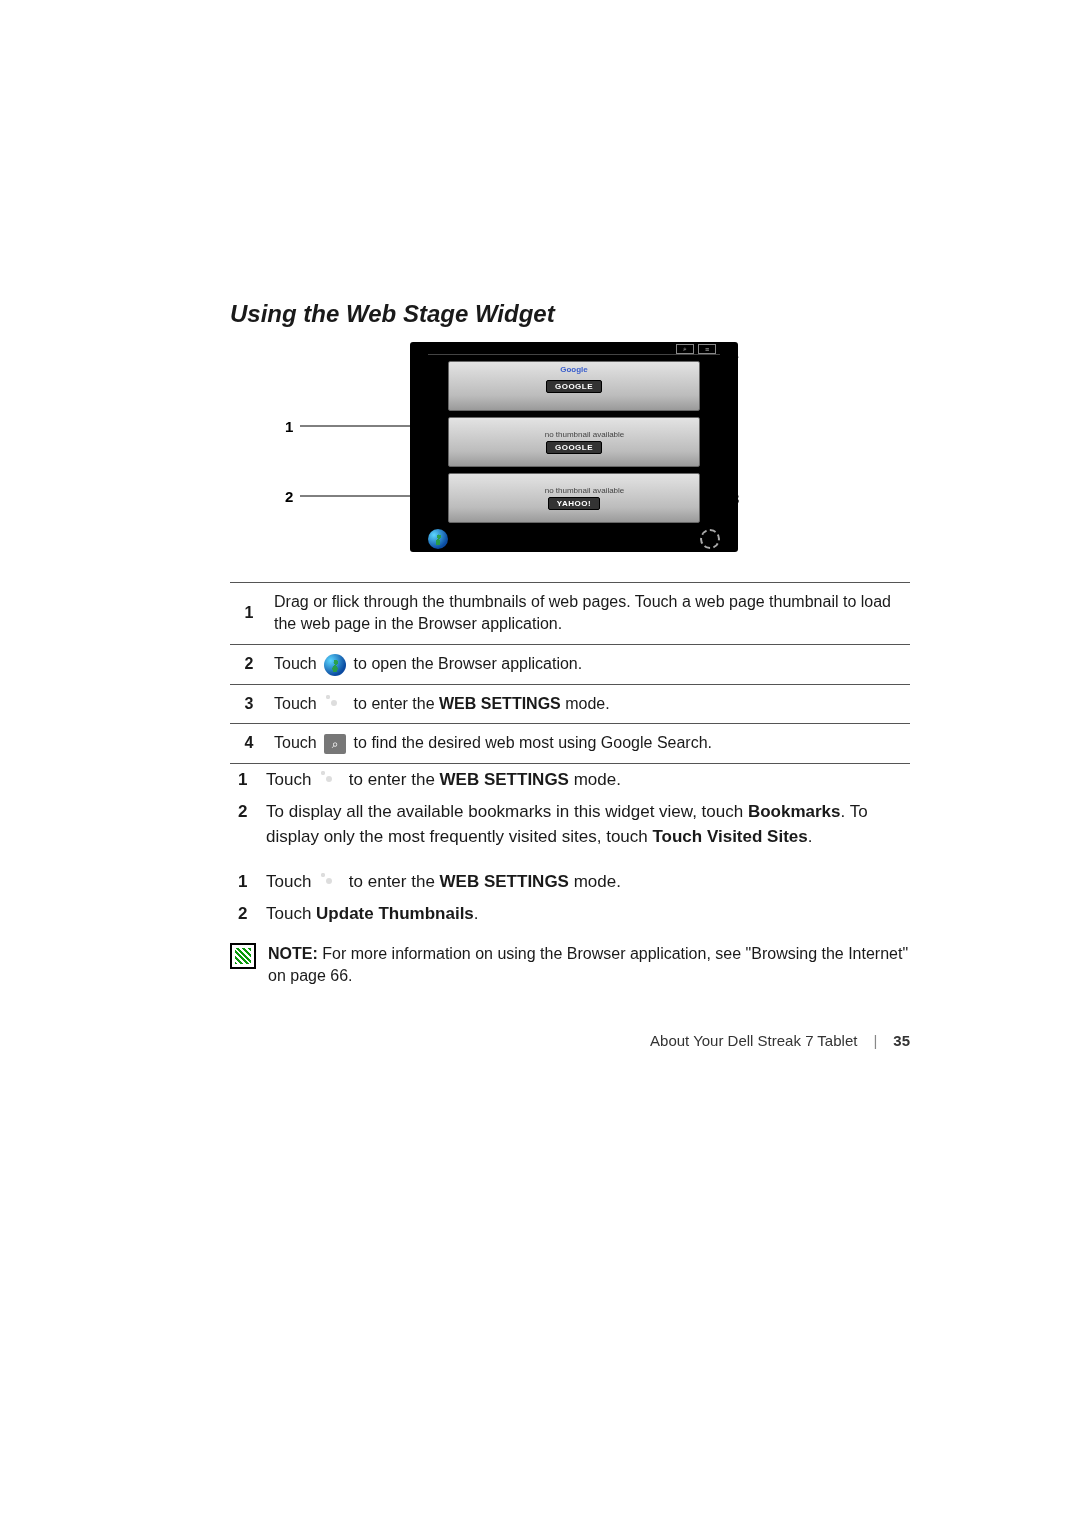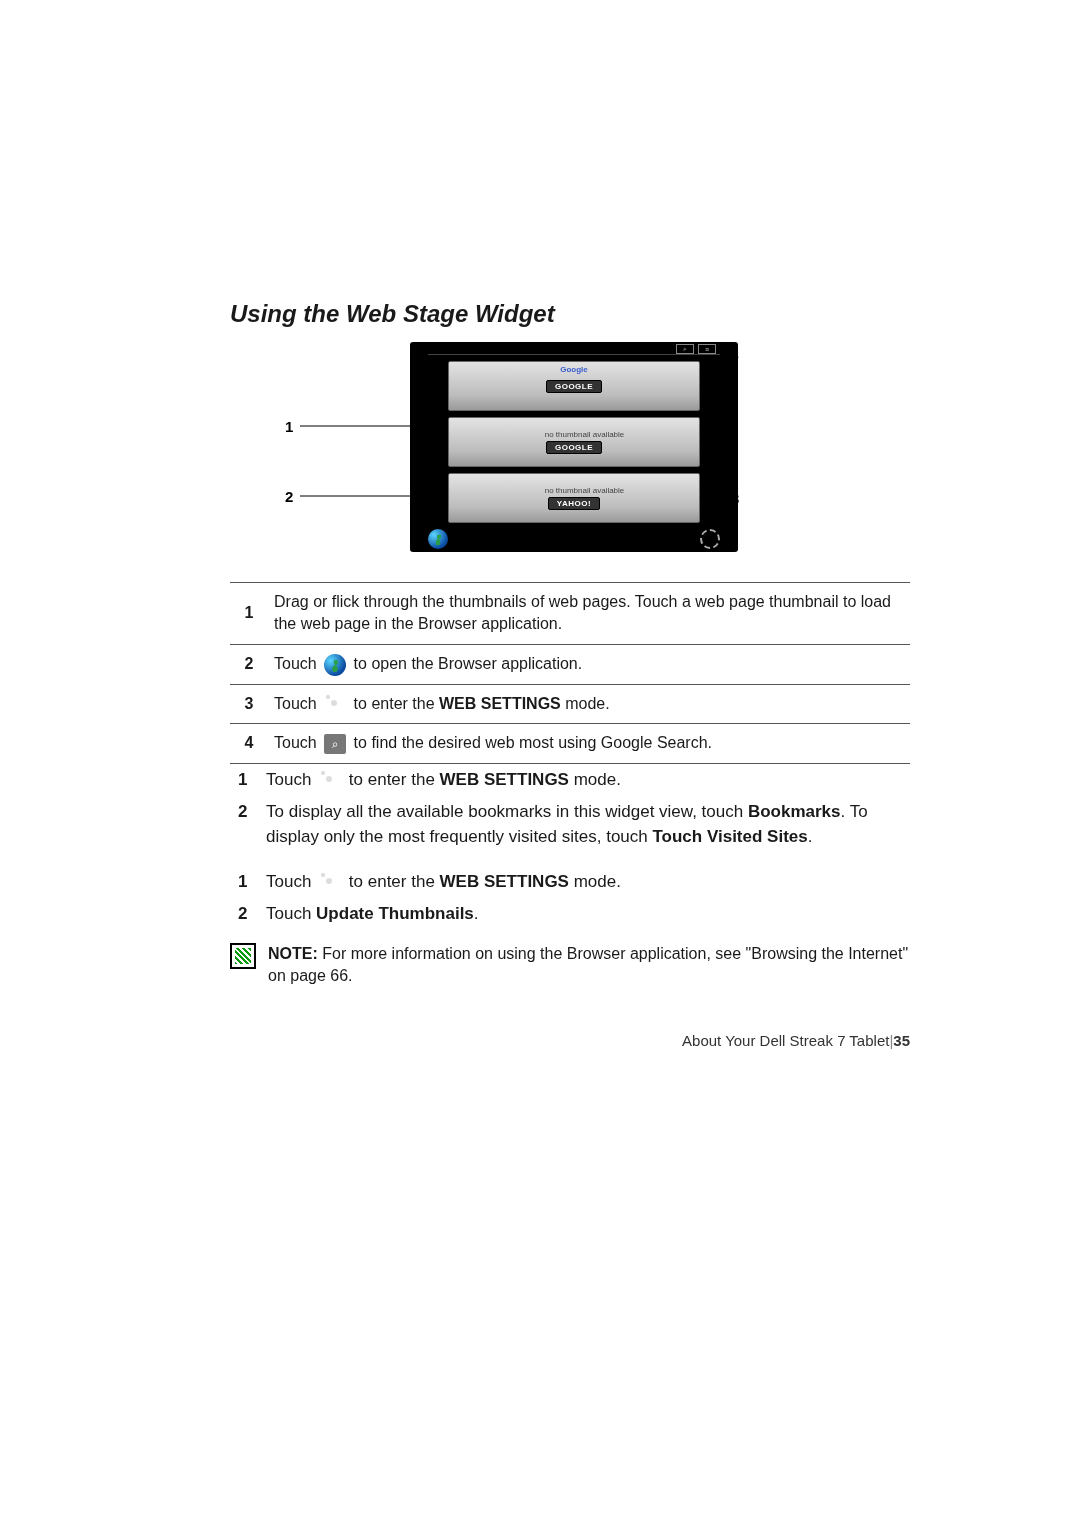--- a/index.html
+++ b/index.html
@@ -198,21 +198,21 @@
   }
   .note-icon::after{
     content:""; position:absolute; left:3px; right:3px; top:3px; bottom:3px;
     background: repeating-linear-gradient(45deg, #0a9a0a 0 2px, transparent 2px 4px);
   }
   .footer {
     margin-top: 44px;
     display: flex;
     justify-content: flex-end;
     align-items: center;
-    gap: 0;
+    gap: 16px;
     font-size: 15px;
     color: #333;
   }
   .footer .sep { color: #888; }
   .footer .pg { font-weight: 700; }
 </style>
 </head>
 <body>
 
 <div class="page">

